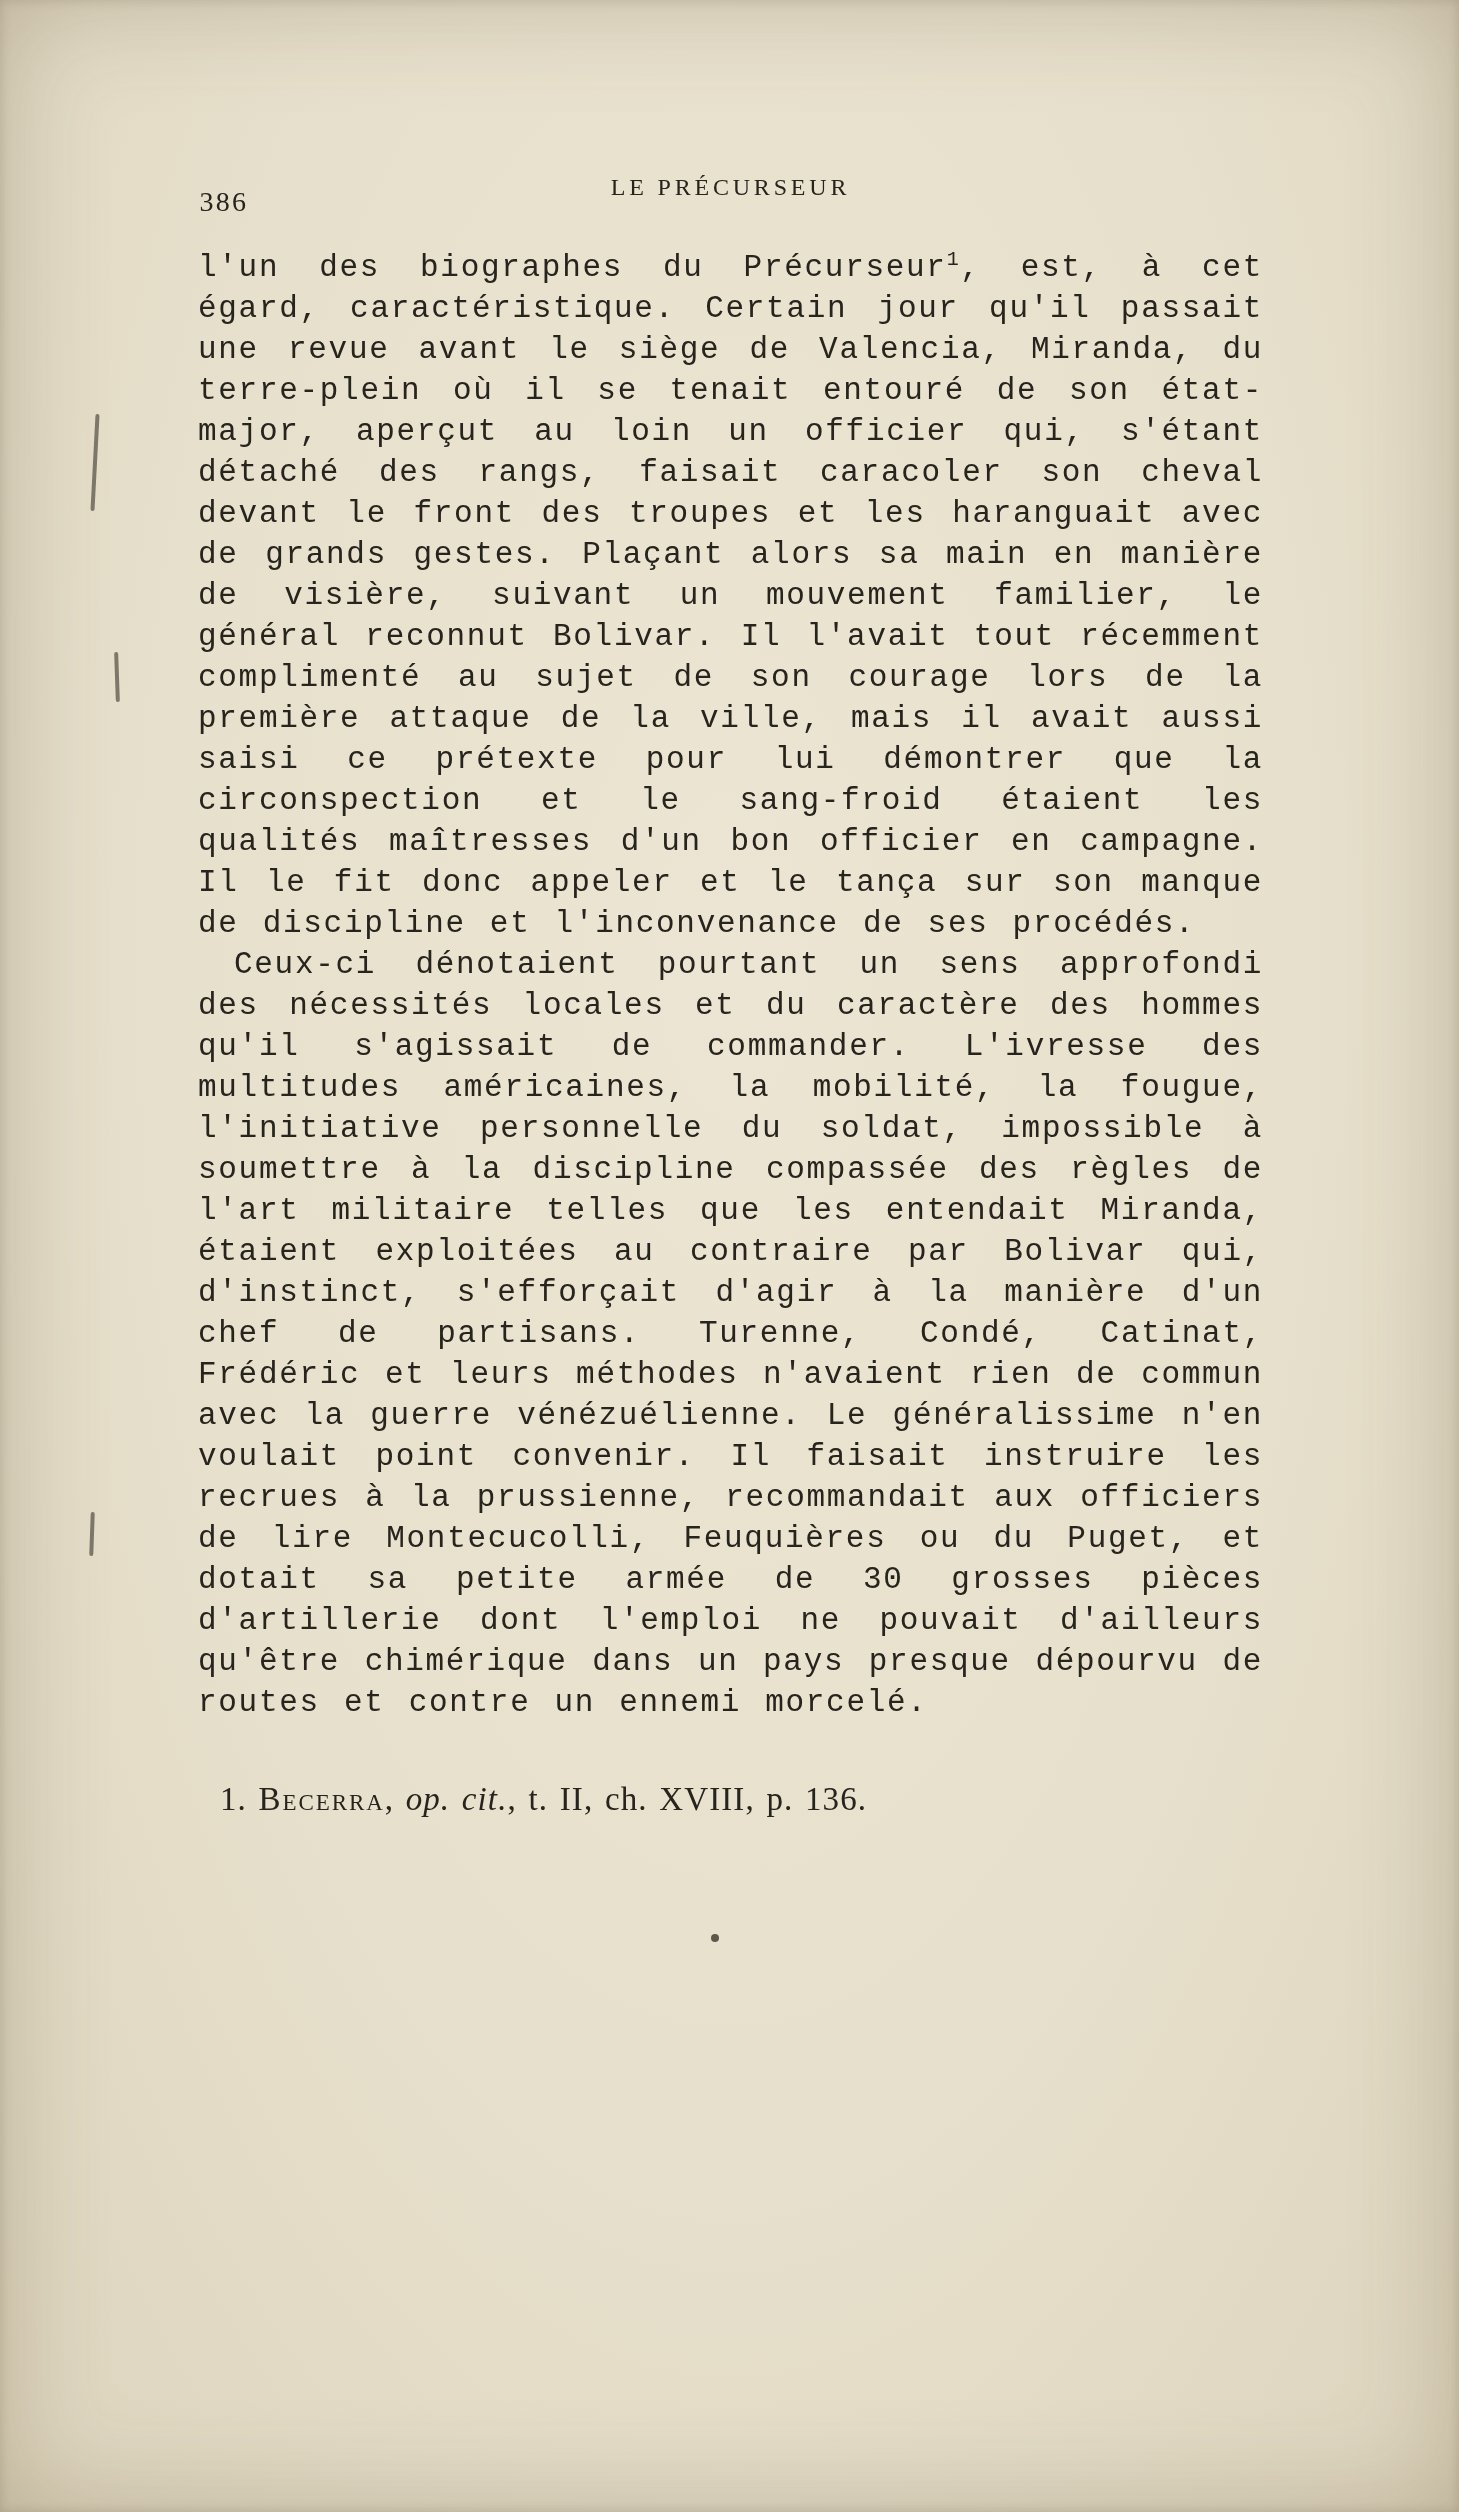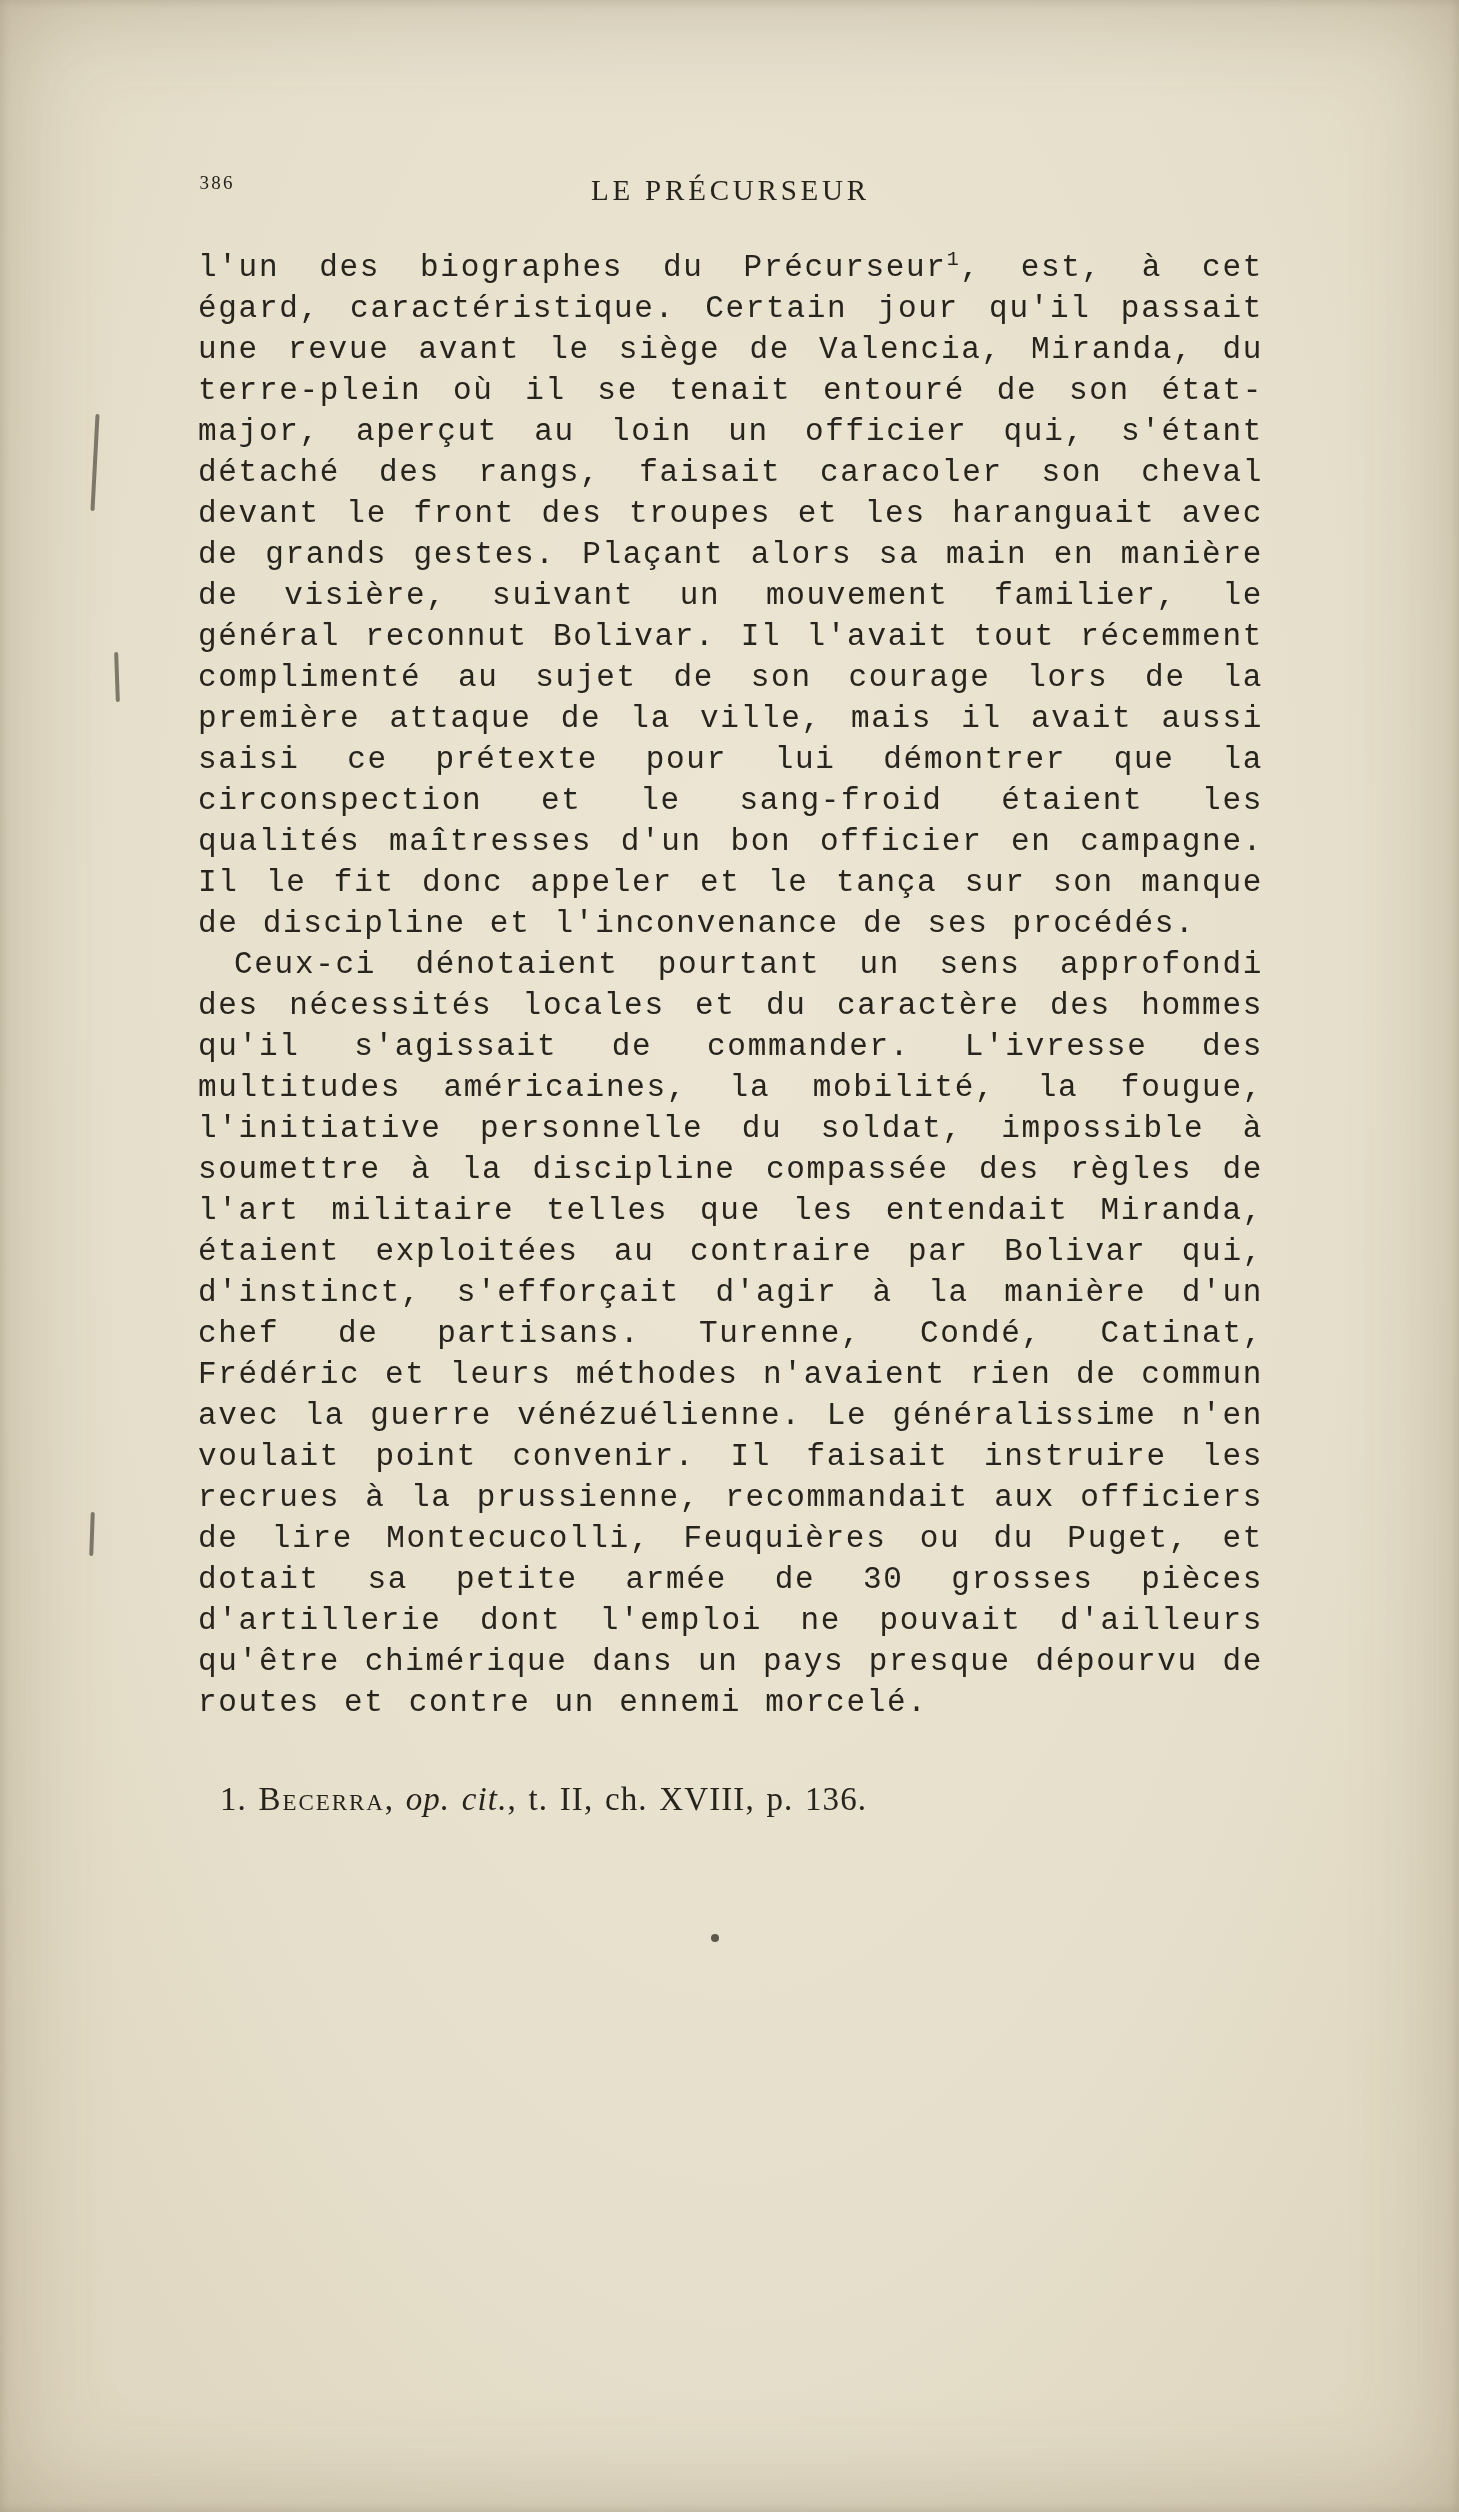--- a/index.html
+++ b/index.html
@@ -24,31 +24,31 @@
     top: 172px;
     width: 1065px;
   }
   .running-head {
     position: relative;
     height: 40px;
   }
   .page-number {
     position: absolute;
     left: 1.5px;
-    top: 0;
-    font-size: 19px;
+    top: 14px;
+    font-size: 28px;
     letter-spacing: 2.3px;
   }
   .running-title {
     position: absolute;
     left: 0;
     right: 0;
     top: 1.5px;
     text-align: center;
-    font-size: 29px;
+    font-size: 24px;
     letter-spacing: 3.8px;
   }
   .body-text {
     margin-top: 35px;
     font-size: 31px;
     line-height: 41px;
     text-align: justify;
     letter-spacing: 1.7px;
     word-spacing: 3.8px;
     font-family: Liberation Mono, monospace;

